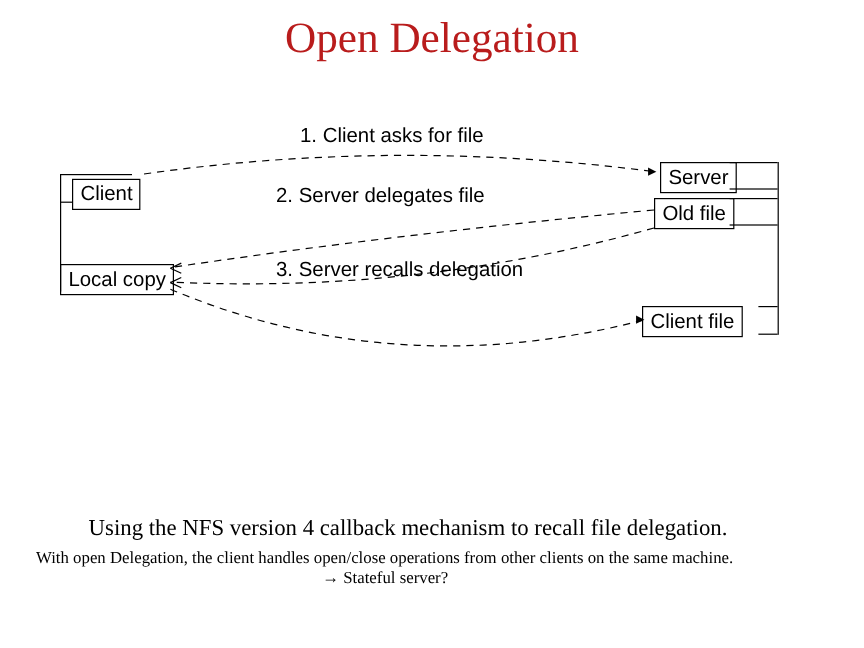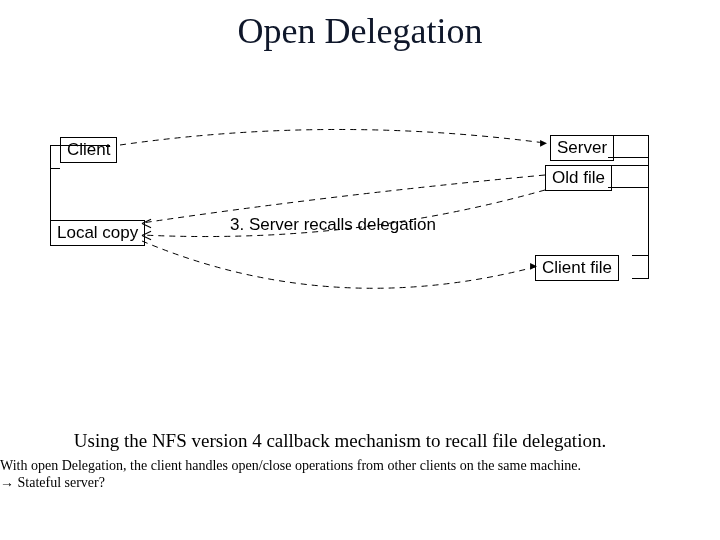--- a/index.html
+++ b/index.html
@@ -9,21 +9,21 @@
     width: 720px;
     height: 540px;
     font-family: "Times New Roman", Times, serif;
     background: #fff;
     color: #000;
     position: relative;
   }
   .title {
     text-align: center;
     font-size: 36px;
-    color: #0f172a;
+    color: #b91c1c;
     margin-top: 10px;
     font-weight: normal;
   }
   .diagram {
     position: absolute;
     left: 50px;
     top: 95px;
     width: 630px;
     height: 260px;
   }
@@ -57,27 +57,29 @@
     top: 430px;
     text-align: center;
     font-size: 19px;
     font-family: Liberation Serif, serif;
   }
   .sub1 {
     position: absolute;
     left: 0;
     width: 641px;
     top: 458px;
+    text-align: center;
     font-size: 14px;
   }
   .sub2 {
     position: absolute;
     left: 0;
     width: 642px;
     top: 475px;
+    text-align: center;
     font-size: 14px;
   }
   .arrowhead-solid {
     position: absolute;
     font-size: 14px;
     line-height: 14px;
     font-family: Arial, sans-serif;
   }
   .arrowhead-open {
     position: absolute;
@@ -99,38 +101,40 @@
     pointer-events: none;
   }
 </style>
 </head>
 <body>
 
 <h1 class="title">Open Delegation</h1>
 
 <div class="diagram">
 
-  <div class="box" style="left:10px; top:42px;">Client</div>
+  <div class="box" style="left:10px; top:54px;">Client</div>
   <div class="box" style="left:500px; top:40px;">Server</div>
   <div class="box" style="left:0px; top:125px;">Local copy</div>
   <div class="box" style="left:495px; top:70px;">Old file</div>
   <div class="box" style="left:485px; top:160px;">Client file</div>
 
   <div class="hedge" style="left:0px; top:50px; width:60px;"></div>
   <div class="hedge" style="left:0px; top:73px; width:10px;"></div>
   <div class="edge" style="left:0px; top:50px; height:98px;"></div>
 
   <div class="hedge" style="left:558px; top:40px; width:40px;"></div>
   <div class="edge" style="left:598px; top:40px; height:144px;"></div>
   <div class="hedge" style="left:558px; top:62px; width:40px;"></div>
   <div class="hedge" style="left:558px; top:70px; width:40px;"></div>
   <div class="hedge" style="left:558px; top:92px; width:40px;"></div>
   <div class="hedge" style="left:582px; top:160px; width:16px;"></div>
   <div class="hedge" style="left:582px; top:183px; width:16px;"></div>
 
+  <div class="step" style="left:200px; top:8px;">1. Client asks for file</div>
+  <div class="step" style="left:180px; top:58px;">2. Server delegates file</div>
   <div class="step" style="left:180px; top:120px;">3. Server recalls delegation</div>
 
   <svg class="dashes">
 
     <path d="M 70 50 Q 280 20 495 48" stroke="#000" fill="none" stroke-dasharray="6 5"></path>
 
     <path d="M 495 80 Q 280 100 92 128" stroke="#000" fill="none" stroke-dasharray="6 5"></path>
 
     <path d="M 495 95 Q 300 150 92 140" stroke="#000" fill="none" stroke-dasharray="6 5"></path>
 

